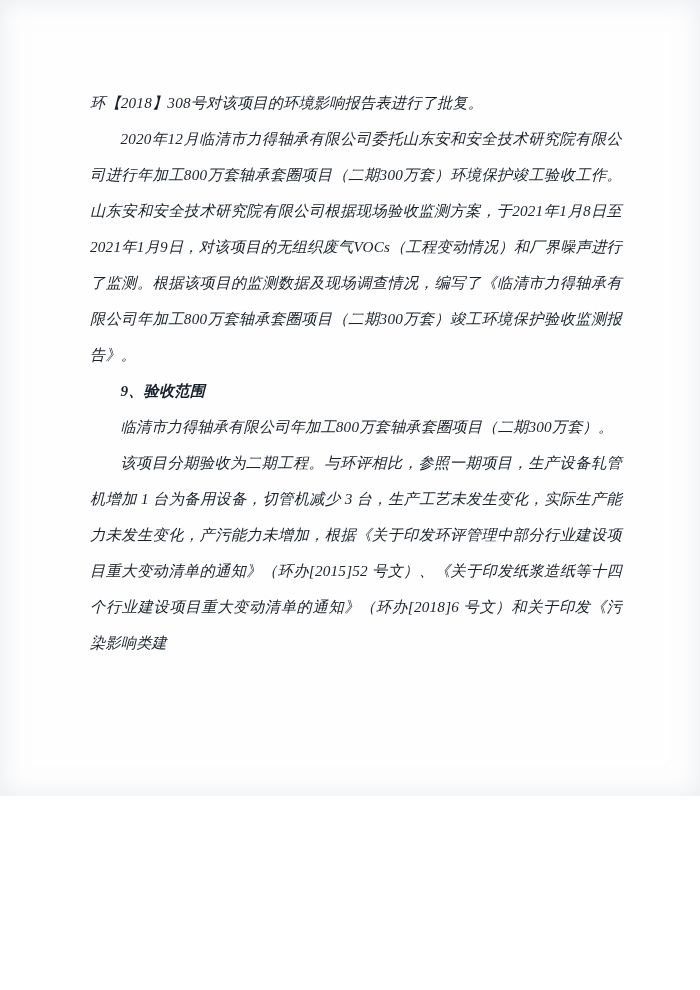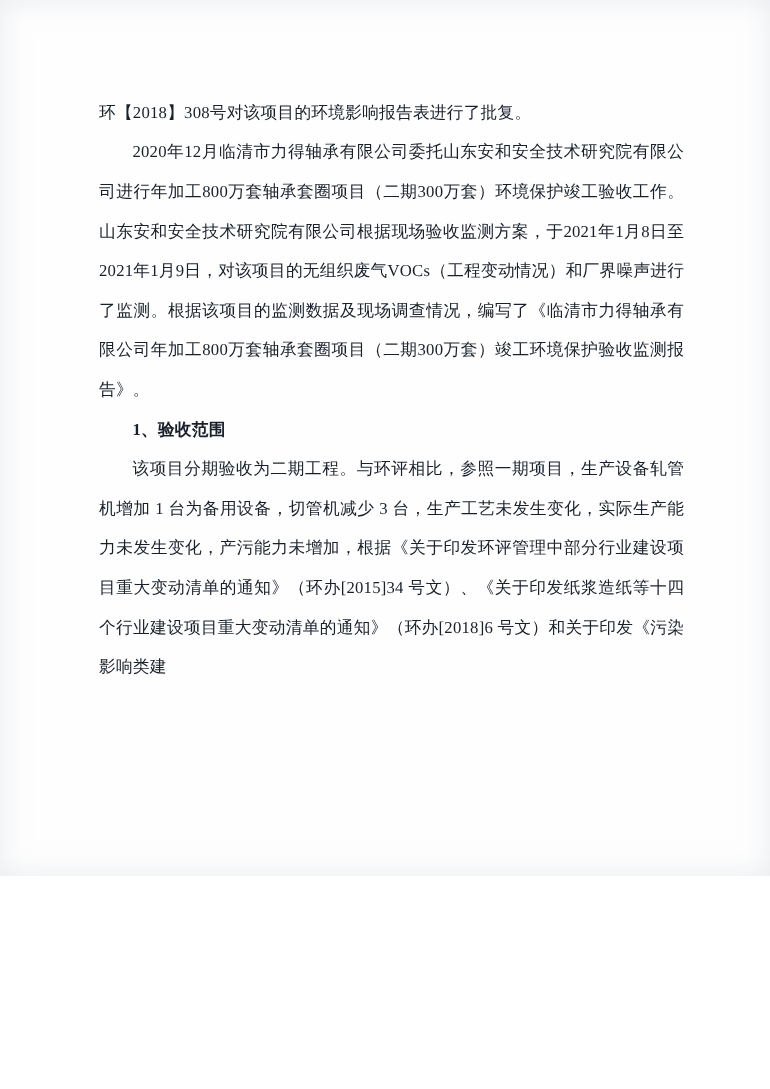--- a/index.html
+++ b/index.html
@@ -14,20 +14,21 @@
     color: #1a1a1a;
     overflow: hidden;
   }
   .page {
     position: relative;
     width: 700px;
     height: 796px;
     background: #fefefe;
     box-sizing: border-box;
     padding: 85px 78px 34px 90px;
+    font-style: italic;
   }
   .doc-body {
     font-size: 15.2px;
     line-height: 36px;
     text-align: justify;
     text-justify: inter-ideograph;
     letter-spacing: 0.2px;
     color: #18202b;
   }
   p {
@@ -57,16 +58,17 @@
     box-shadow: inset 0 0 26px rgba(215,220,228,0.55);
   }
 </style>
 </head>
 <body>
 
 <div class="page">
   <div class="doc-body">
     <p class="para-noindent">环【2018】308号对该项目的环境影响报告表进行了批复。</p>
     <p class="para">2020年12月临清市力得轴承有限公司委托山东安和安全技术研究院有限公司进行年加工800万套轴承套圈项目（二期300万套）环境保护竣工验收工作。山东安和安全技术研究院有限公司根据现场验收监测方案，于2021年1月8日至2021年1月9日，对该项目的无组织废气VOCs（工程变动情况）和厂界噪声进行了监测。根据该项目的监测数据及现场调查情况，编写了《临清市力得轴承有限公司年加工800万套轴承套圈项目（二期300万套）竣工环境保护验收监测报告》。</p>
-    <p class="heading">1、验收范围</p>
-    <p class="para">该项目分期验收为二期工程。与环评相比，参照一期项目，生产设备轧管机增加 1 台为备用设备，切管机减少 3 台，生产工艺未发生变化，实际生产能力未发生变化，产污能力未增加，根据《关于印发环评管理中部分行业建设项目重大变动清单的通知》（环办[2015]34 号文）、《关于印发纸浆造纸等十四个行业建设项目重大变动清单的通知》（环办[2018]6 号文）和关于印发《污染影响类建</p>
+    <p class="heading">9、验收范围</p>
+    <p class="para">临清市力得轴承有限公司年加工800万套轴承套圈项目（二期300万套）。</p>
+    <p class="para">该项目分期验收为二期工程。与环评相比，参照一期项目，生产设备轧管机增加 1 台为备用设备，切管机减少 3 台，生产工艺未发生变化，实际生产能力未发生变化，产污能力未增加，根据《关于印发环评管理中部分行业建设项目重大变动清单的通知》（环办[2015]52 号文）、《关于印发纸浆造纸等十四个行业建设项目重大变动清单的通知》（环办[2018]6 号文）和关于印发《污染影响类建</p>
   </div>
 </div>
 
 </body></html>

